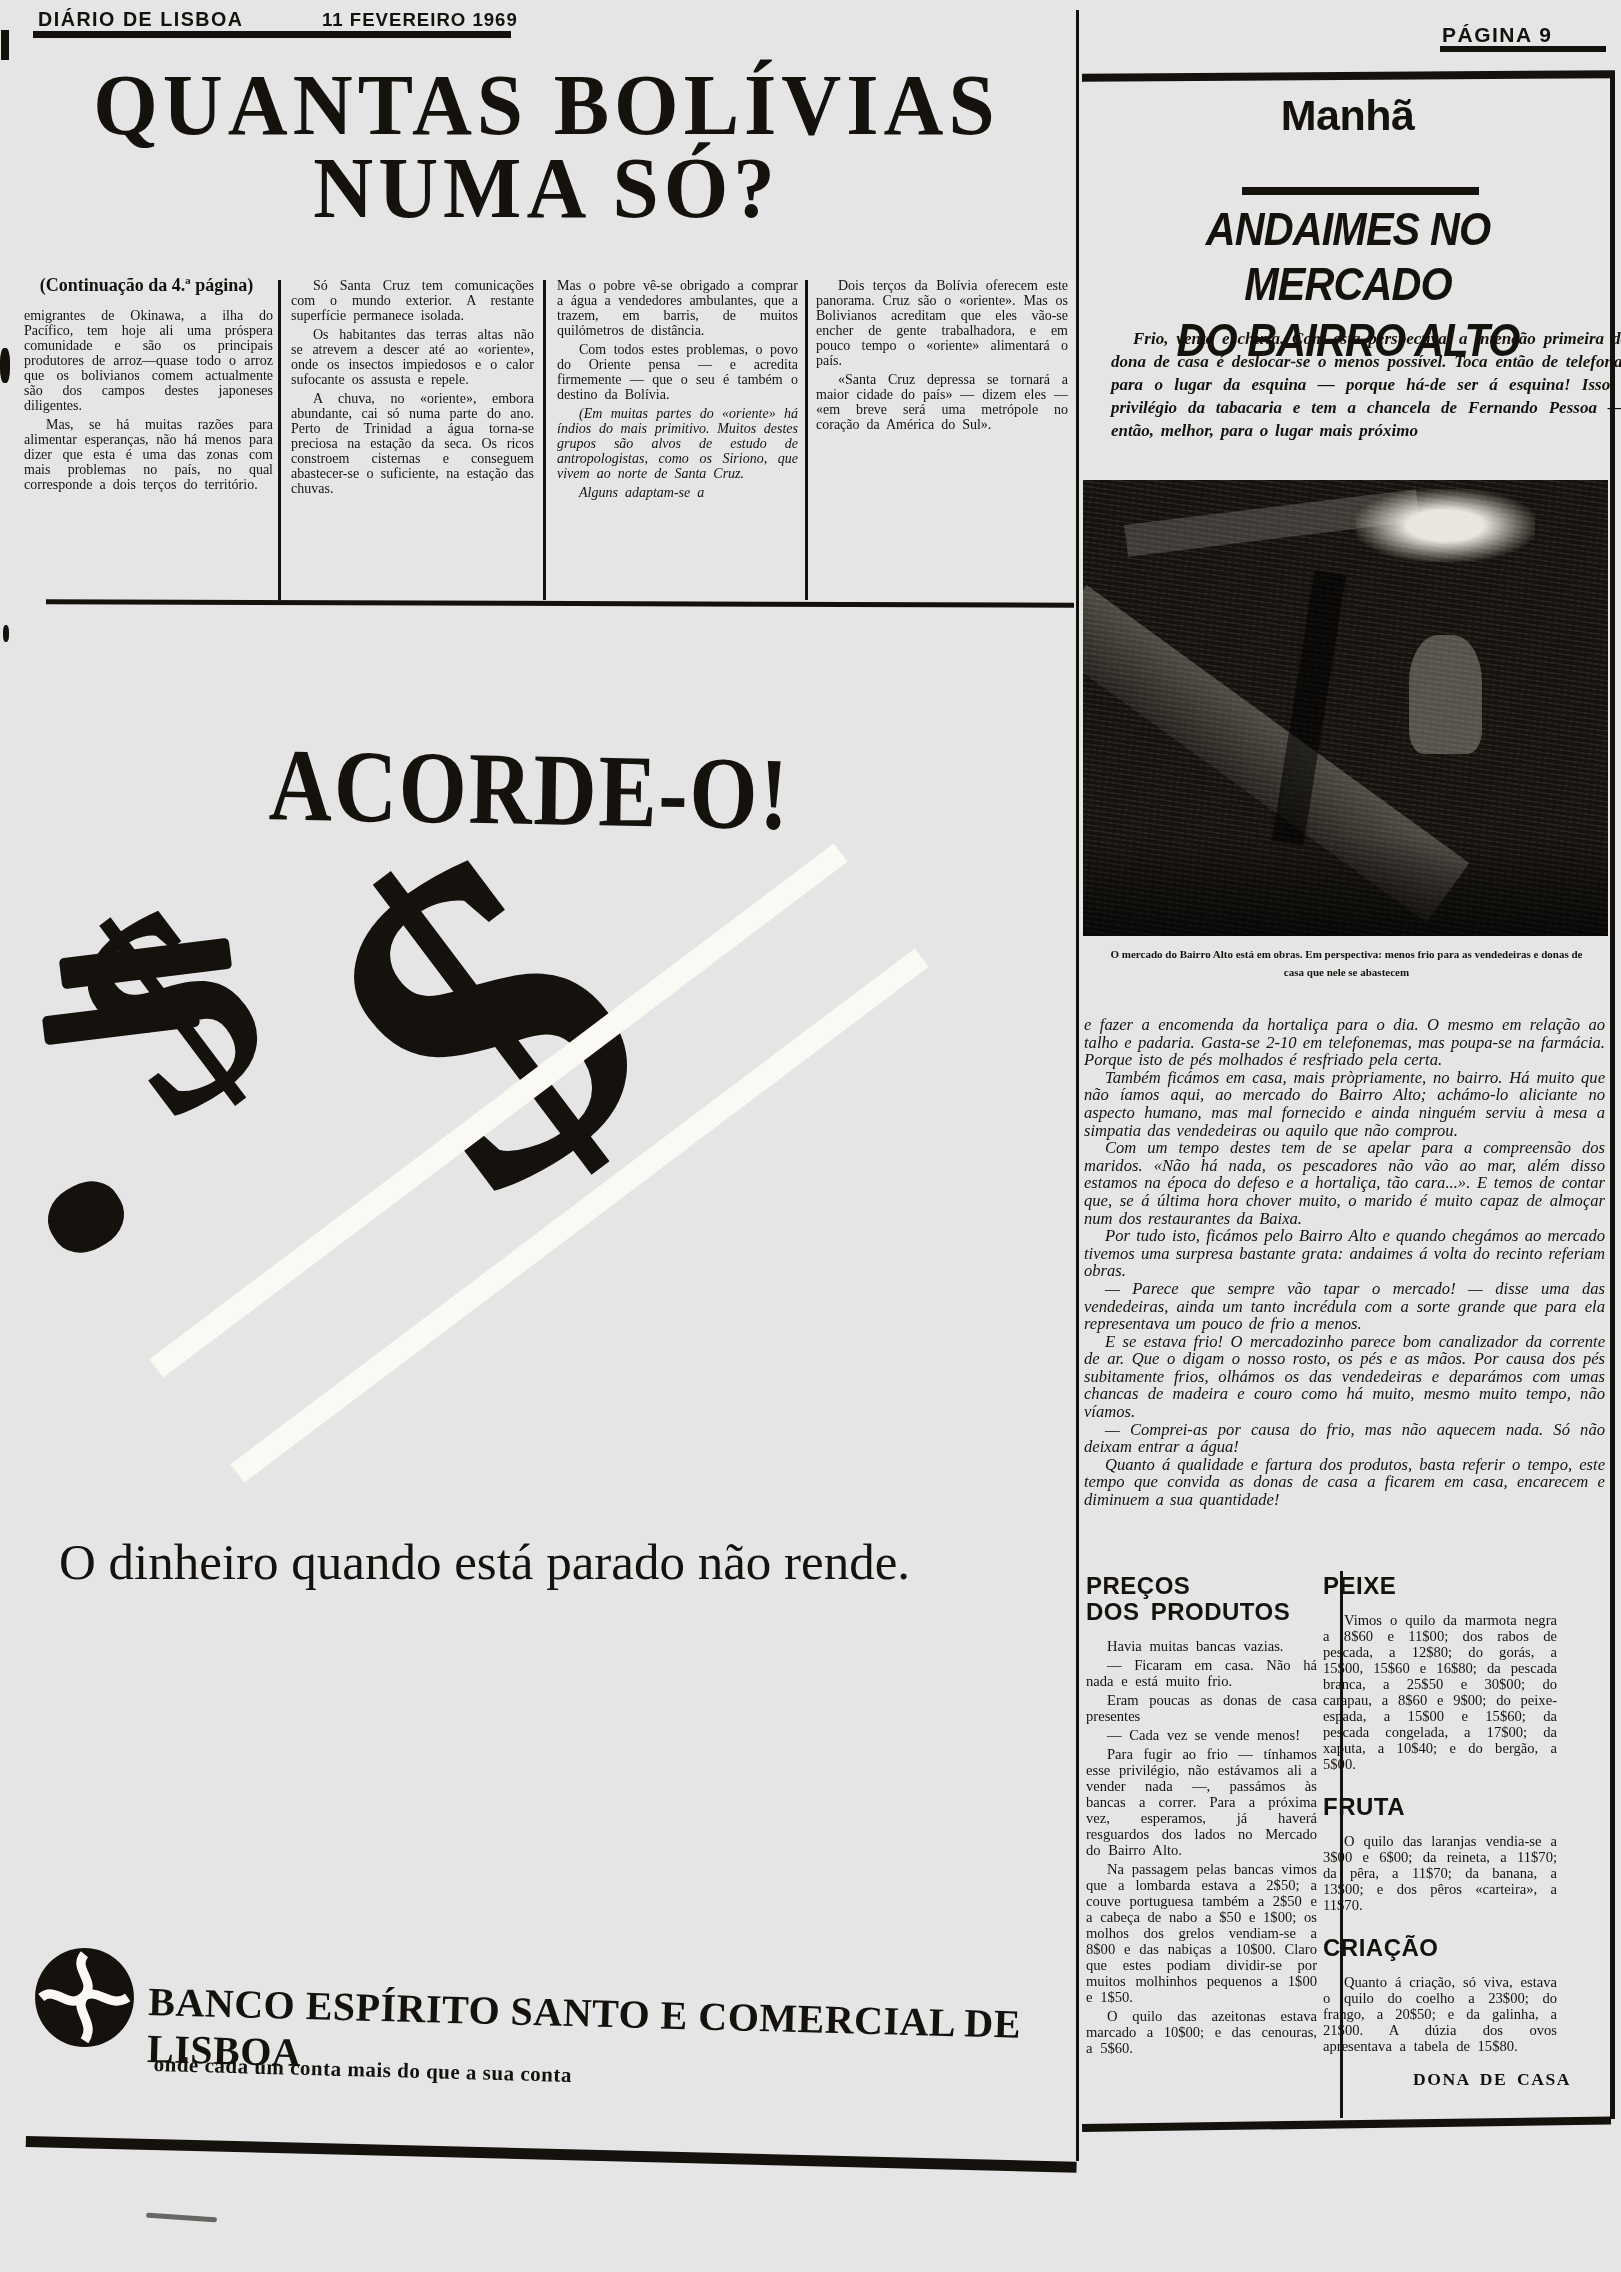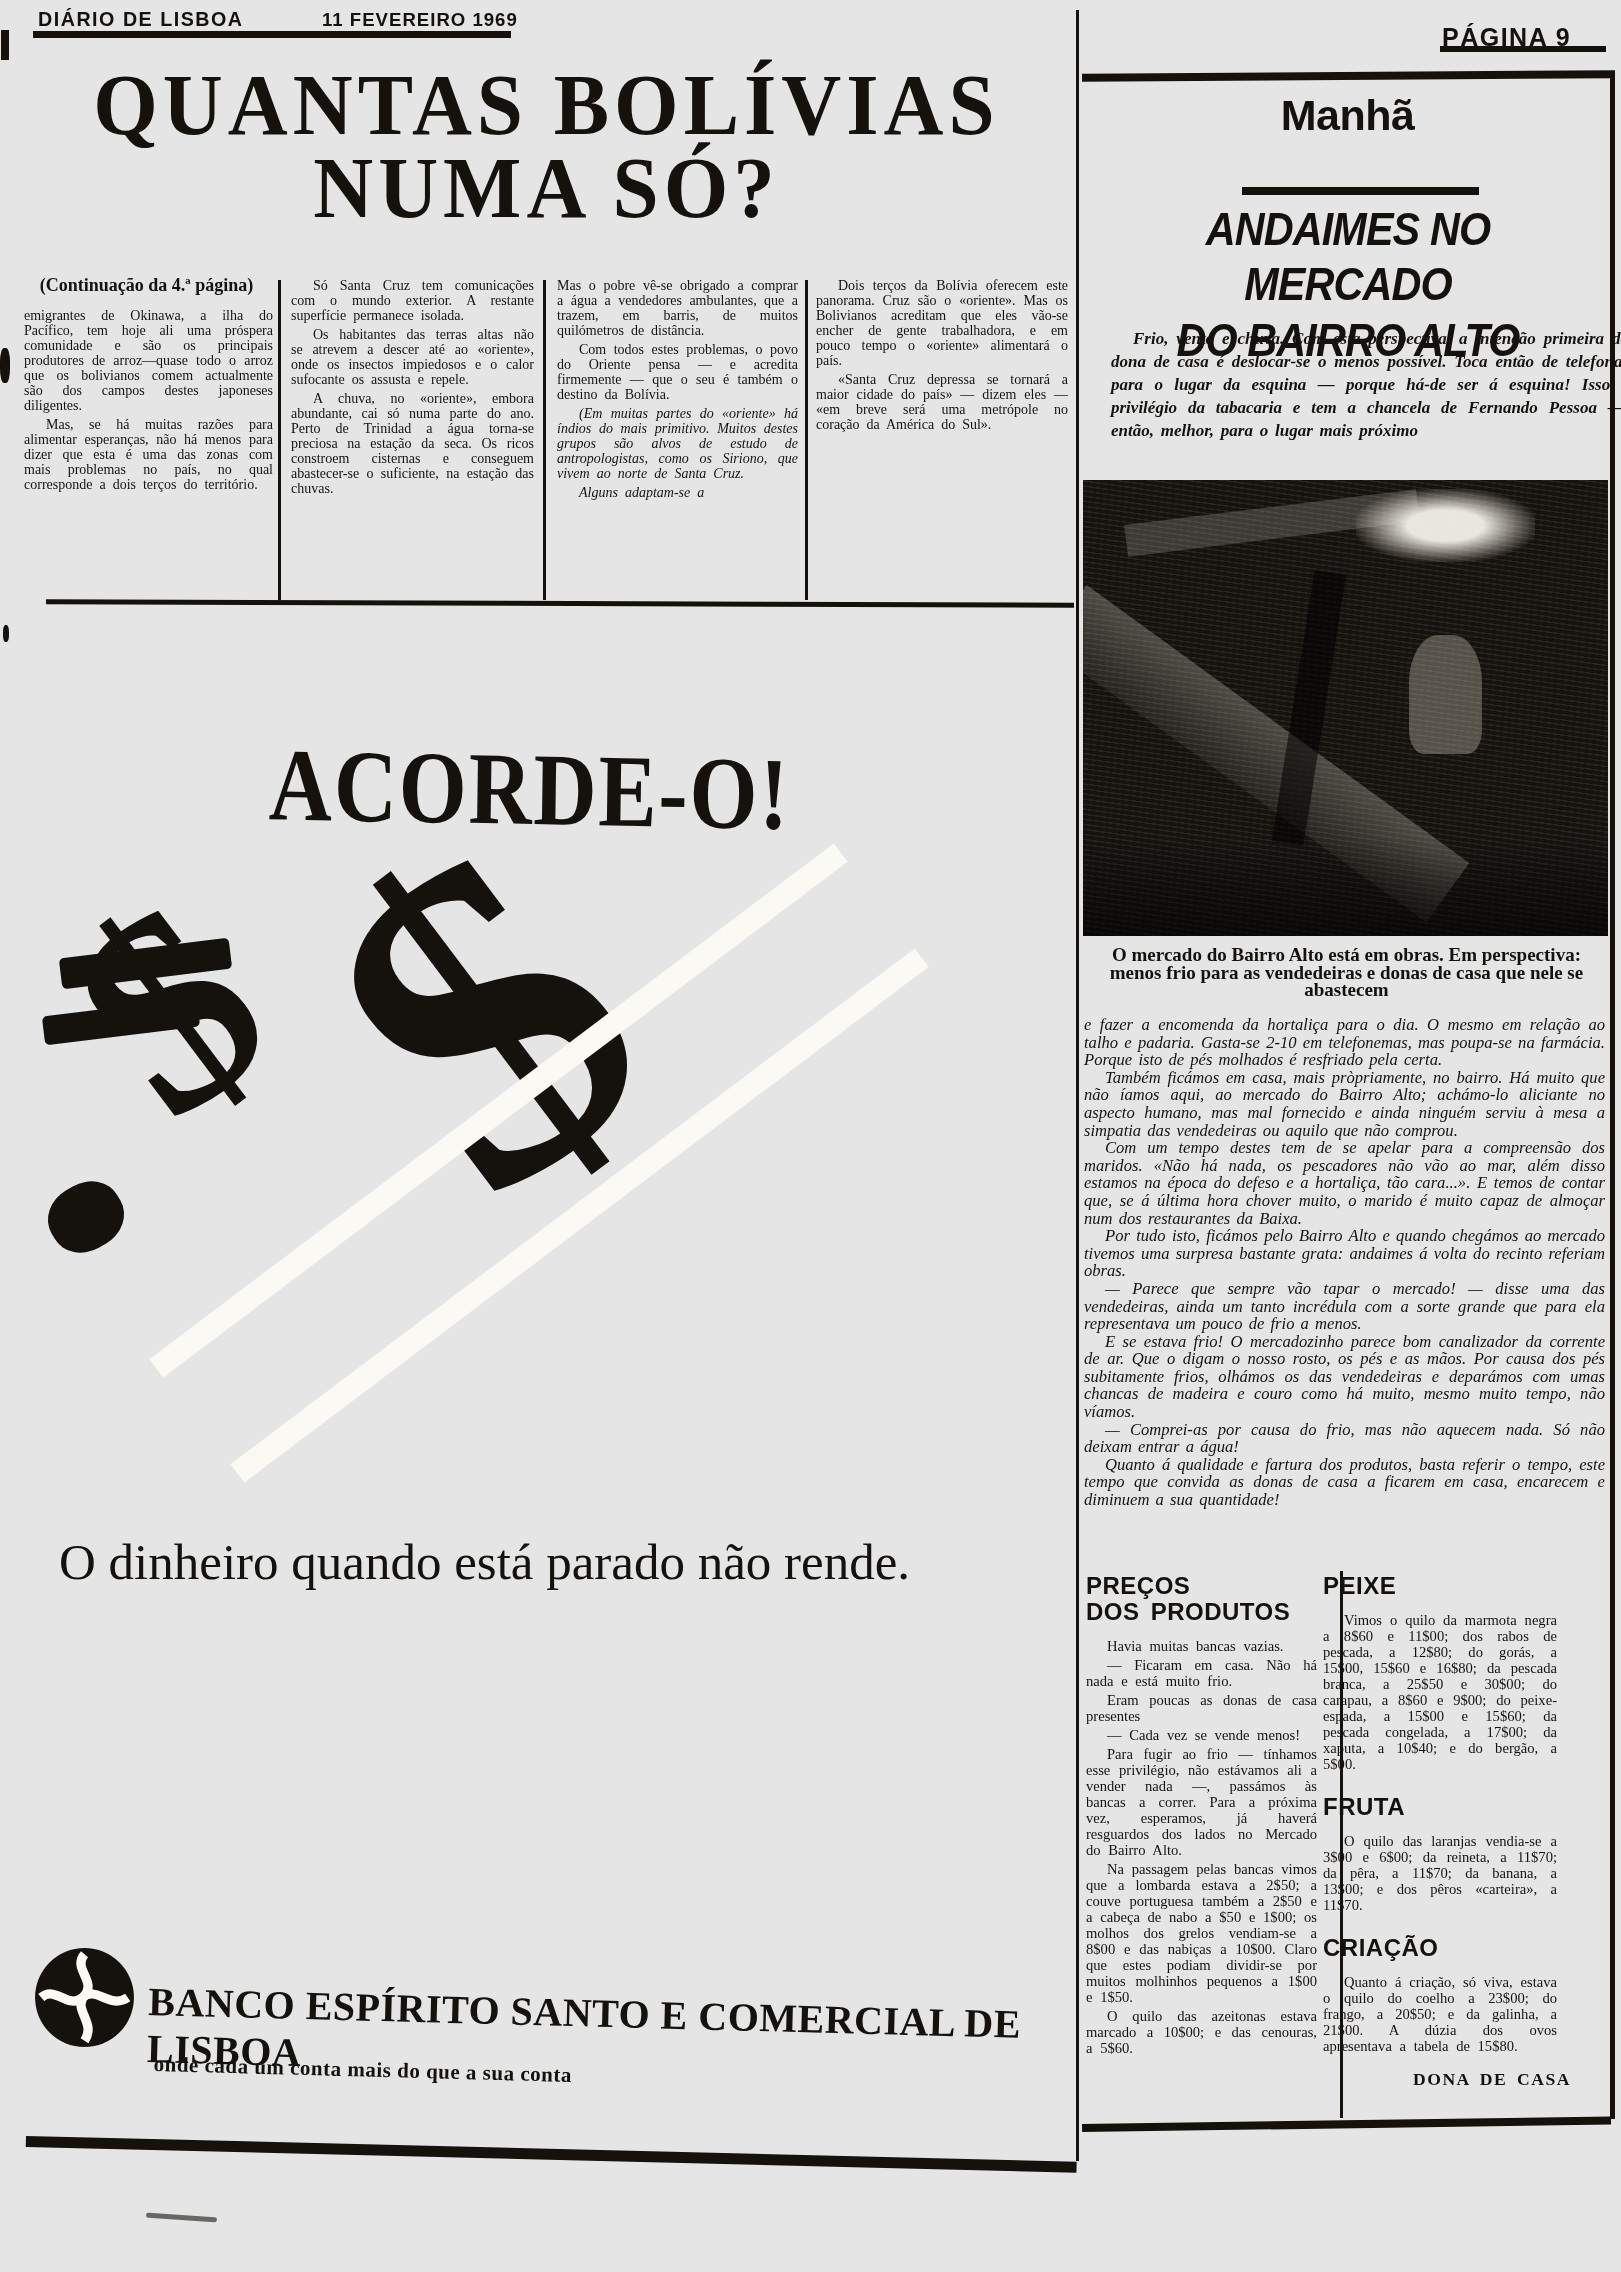--- a/index.html
+++ b/index.html
@@ -4,21 +4,21 @@
 <style>
   html,body{margin:0;padding:0;background:#4a4a4a;}
   .page{position:relative;width:1622px;height:2273px;margin:0 auto;background:#e5e5e5;overflow:hidden;color:#15120e;}
   .serif{font-family:"Liberation Serif","DejaVu Serif",serif;}
   .sans{font-family:"Liberation Sans","DejaVu Sans",sans-serif;}
   .abs{position:absolute;}
   .rule{position:absolute;background:#15120e;}
   
   .mast-title{top:8px;left:38px;font-size:19.7px;font-weight:bold;letter-spacing:1.5px;}
   .mast-date{top:9px;left:322px;font-size:18.6px;font-weight:bold;letter-spacing:1px;}
-  .mast-page{top:23px;left:1442px;font-size:25px;font-weight:bold;letter-spacing:1.5px;}
+  .mast-page{top:23px;left:1442px;font-size:21px;font-weight:bold;letter-spacing:1.5px;}
   
   .headline1{top:64px;left:20px;width:1053px;text-align:center;font-size:83px;font-weight:bold;letter-spacing:5px;line-height:1;transform:scaleY(1.04);}
   .headline2{top:147px;left:20px;width:1053px;text-align:center;font-size:83px;font-weight:bold;letter-spacing:5px;line-height:1;transform:scaleY(1.04);}
   .continuation{top:275px;left:18px;width:257px;text-align:center;font-size:18px;font-weight:bold;}
   .newscol{font-size:14px;line-height:15px;text-align:justify;word-spacing:3.5px;}
   .newscol p{margin:0 0 4px 0;text-indent:22px;}
   .newscol p.noind{text-indent:0;}
   .newscol p.ital{font-style:italic;}
   .col1{top:308px;left:24px;width:249px;}
   .col2{top:278px;left:291px;width:243px;}
@@ -35,21 +35,21 @@
   .bank-logo{top:1946px;left:33px;}
   .bank-name{top:1978px;left:149px;width:932px;font-size:40px;font-weight:bold;letter-spacing:0.5px;transform:rotate(1.5deg);transform-origin:left top;}
   .bank-slogan{top:2052px;left:154px;font-size:21px;font-weight:bold;letter-spacing:0.5px;transform:rotate(1.5deg);transform-origin:left top;}
   
   .kicker{top:95px;left:1083px;width:529px;text-align:center;font-size:43px;font-weight:bold;line-height:.97;letter-spacing:-0.5px;}
   .kicker-underline{top:187px;left:1242px;width:237px;height:7.6px;background:#15120e;}
   .mkt-head{top:201px;left:1081px;width:534px;text-align:center;font-size:47px;font-weight:bold;font-style:italic;line-height:1.18;transform:scaleX(.88);letter-spacing:-1px;}
   .mkt-intro{top:327px;left:1087px;width:518px;font-size:17px;line-height:23px;font-style:italic;font-weight:bold;text-align:justify;word-spacing:2.5px;margin-left:24px;}
   .mkt-intro p{margin:0;text-indent:22px;}
   .photo{top:480px;left:1083px;width:525px;height:456px;background:#16130f;overflow:hidden;}
-  .caption{top:946px;left:1104px;width:485px;text-align:center;font-size:19px;line-height:17.6px;font-weight:bold;}
+  .caption{top:946px;left:1104px;width:485px;text-align:center;font-size:11px;line-height:17.6px;font-weight:bold;}
   .mkt-body{top:1016px;left:1084px;width:521px;font-size:16.6px;line-height:17.6px;font-style:italic;text-align:justify;word-spacing:2px;}
   .mkt-body p{margin:0;text-indent:21px;}
   .mkt-body p.noind{text-indent:0;}
   .subhead{font-size:24px;font-weight:bold;letter-spacing:0.5px;line-height:1.08;margin:0 0 13px 0;}
   .subcol{font-size:14.6px;line-height:16px;text-align:justify;word-spacing:4px;}
   .subcol p{margin:0 14px 3px 0;text-indent:21px;}
   .prices-col{top:1573px;left:1086px;width:245px;}
   .fish-col{top:1573px;left:1323px;width:248px;}
   .sig{text-align:right;font-weight:bold;font-size:17.6px;letter-spacing:1.5px;margin-top:17px;font-style:normal;}
   .ph{position:absolute;}

